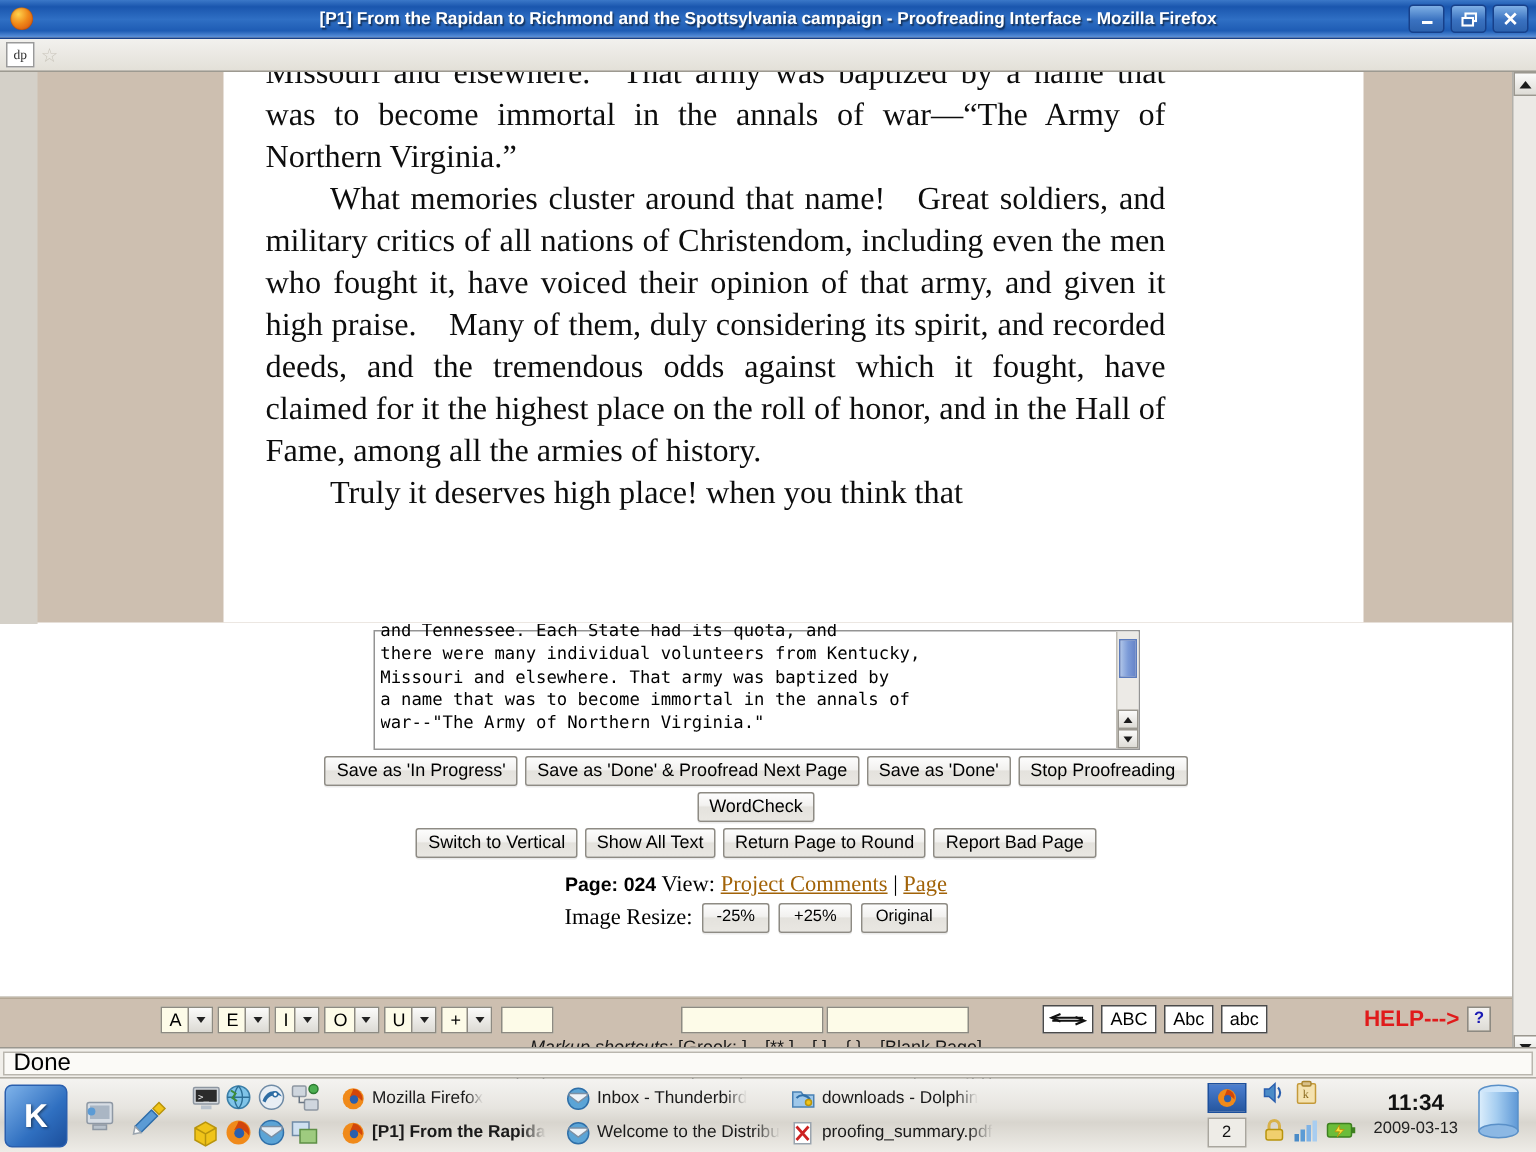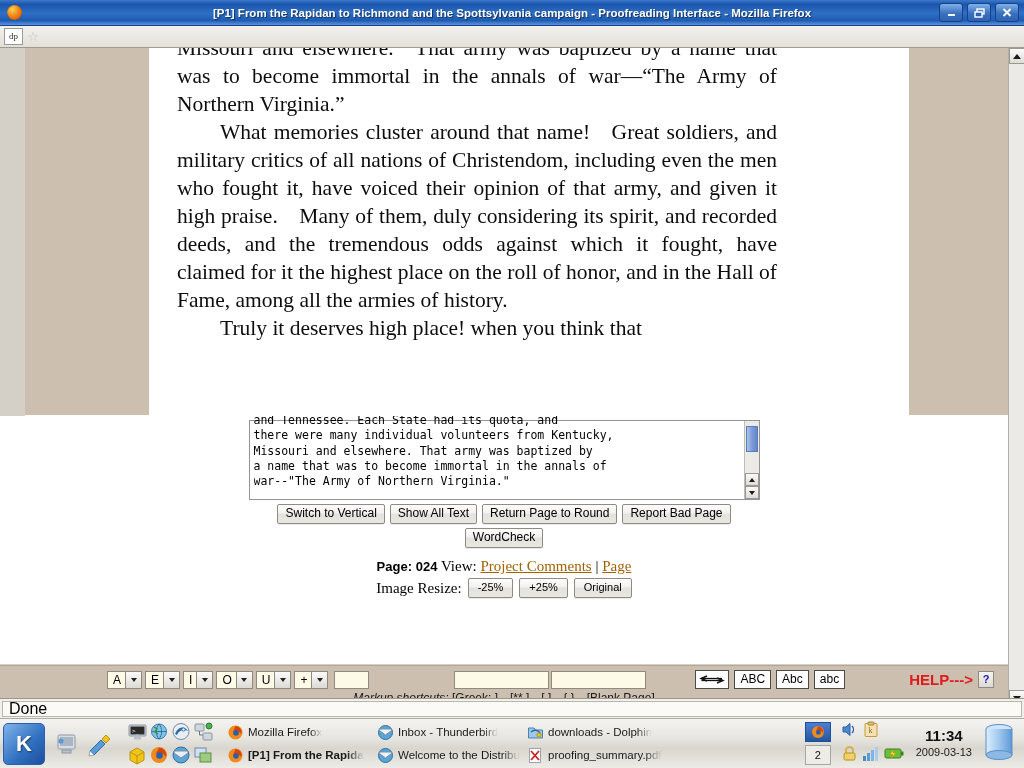--- a/index.html
+++ b/index.html
@@ -330,30 +330,36 @@
         <div class="ta-thumb"></div>
         <div class="ta-arrow" style="bottom:13px;">
             <div class="tri" style="border-bottom:4px solid #1b1b1b;"></div>
           </div>
         <div class="ta-arrow" style="bottom:0;">
             <div class="tri" style="border-top:4px solid #1b1b1b;"></div>
           </div>
       </div>
     </div>
 
+    <div class="btnrow">
+      <div class="btn">Save as 'In Progress'</div>
+      <div class="btn">Save as 'Done' &amp; Proofread Next Page</div>
+      <div class="btn">Save as 'Done'</div>
+      <div class="btn">Stop Proofreading</div>
+    </div>
+
+    <div class="btnrow">
+      <div class="btn">WordCheck</div>
+    </div>
 
     <div class="btnrow">
       <div class="btn">Switch to Vertical</div>
       <div class="btn">Show All Text</div>
       <div class="btn">Return Page to Round</div>
       <div class="btn">Report Bad Page</div>
-    </div>
-
-    <div class="btnrow">
-      <div class="btn">WordCheck</div>
     </div>
 
     <div class="pageline">
       <b>Page:</b>
       <b>024</b>
       <span>View:</span>
       <a href="#">Project Comments</a>
       <span>|</span>
       <a href="#">Page</a>
     </div>

